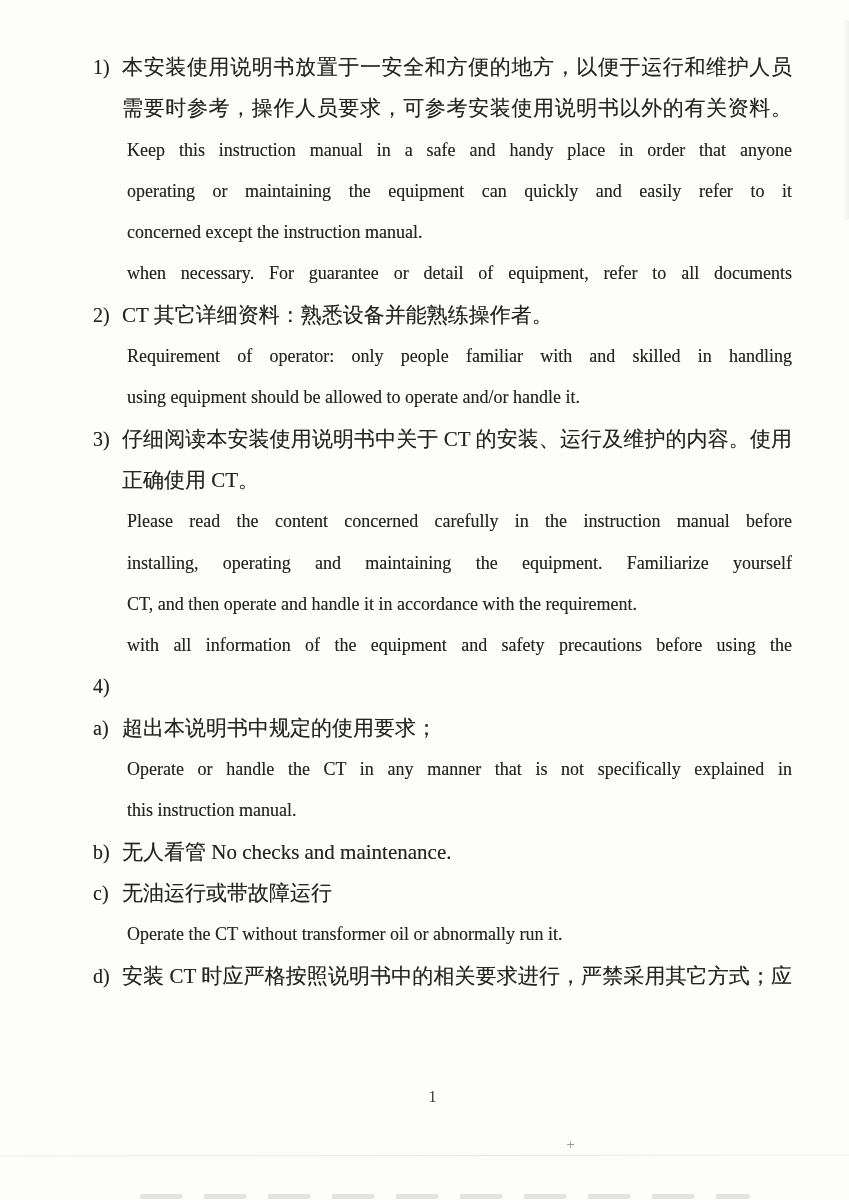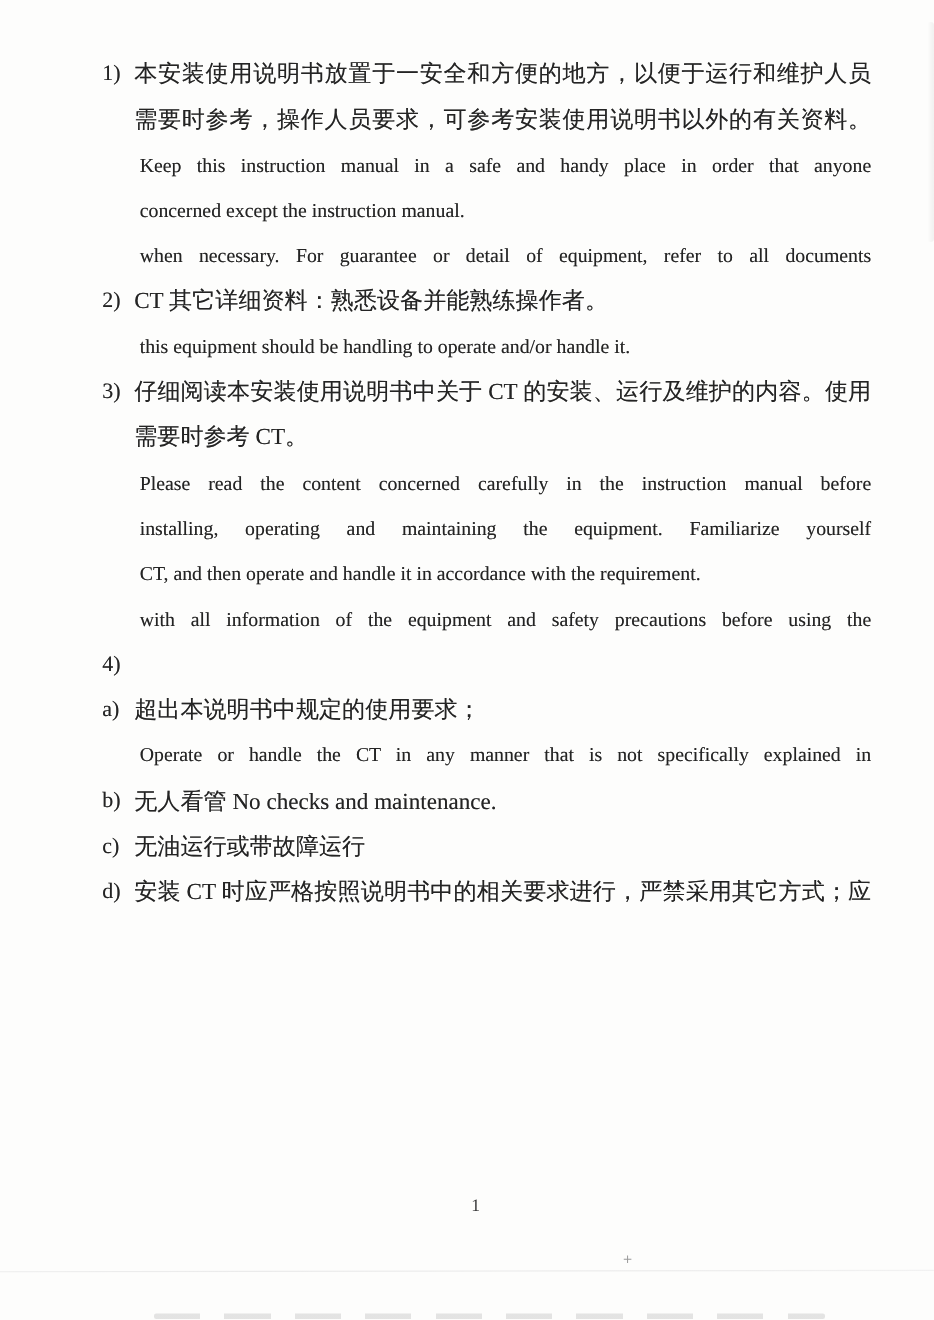--- a/index.html
+++ b/index.html
@@ -109,47 +109,53 @@
     </div>
 
     <div class="line zh j">
       <span>需要时参考，操作人员要求，可参考安装使用说明书以外的有关资料。</span>
     </div>
 
     <div class="line en j">
       <span>Keep this instruction manual in a safe and handy place in order that anyone</span>
     </div>
 
+    <div class="line en j">
+      <span>operating or maintaining the equipment can quickly and easily refer to it</span>
+    </div>
 
     <div class="line en">
       <span>concerned except the instruction manual.</span>
     </div>
 
     <div class="line en j">
       <span>when necessary. For guarantee or detail of equipment, refer to all documents</span>
     </div>
 
     <div class="line zh">
       <span class="marker">2)</span>
       <span>CT 其它详细资料：熟悉设备并能熟练操作者。</span>
     </div>
 
-
-    <div class="line en">
-      <span>this equipment should be handling to operate and/or handle it.</span>
+    <div class="line en j">
+      <span>Requirement of operator: only people familiar with and skilled in handling</span>
+    </div>
+
+    <div class="line en">
+      <span>using equipment should be allowed to operate and/or handle it.</span>
     </div>
 
     <div class="line zh j">
       <span class="marker">3)</span>
       <span>仔细阅读本安装使用说明书中关于 CT 的安装、运行及维护的内容。使用</span>
     </div>
 
 
     <div class="line zh">
-      <span>需要时参考 CT。</span>
+      <span>正确使用 CT。</span>
     </div>
 
     <div class="line en j">
       <span>Please read the content concerned carefully in the instruction manual before</span>
     </div>
 
     <div class="line en j">
       <span>installing, operating and maintaining the equipment. Familiarize yourself</span>
     </div>
 
@@ -168,31 +174,37 @@
 
     <div class="line zh">
       <span class="marker">a)</span>
       <span>超出本说明书中规定的使用要求；</span>
     </div>
 
     <div class="line en j">
       <span>Operate or handle the CT in any manner that is not specifically explained in</span>
     </div>
 
+    <div class="line en">
+      <span>this instruction manual.</span>
+    </div>
 
     <div class="line zh">
       <span class="marker">b)</span>
       <span>无人看管 No checks and maintenance.</span>
     </div>
 
     <div class="line zh">
       <span class="marker">c)</span>
       <span>无油运行或带故障运行</span>
     </div>
 
+    <div class="line en">
+      <span>Operate the CT without transformer oil or abnormally run it.</span>
+    </div>
 
     <div class="line zh j">
       <span class="marker">d)</span>
       <span>安装 CT 时应严格按照说明书中的相关要求进行，严禁采用其它方式；应</span>
     </div>
 
   </div>
 
   <div class="footer">1</div>
 

